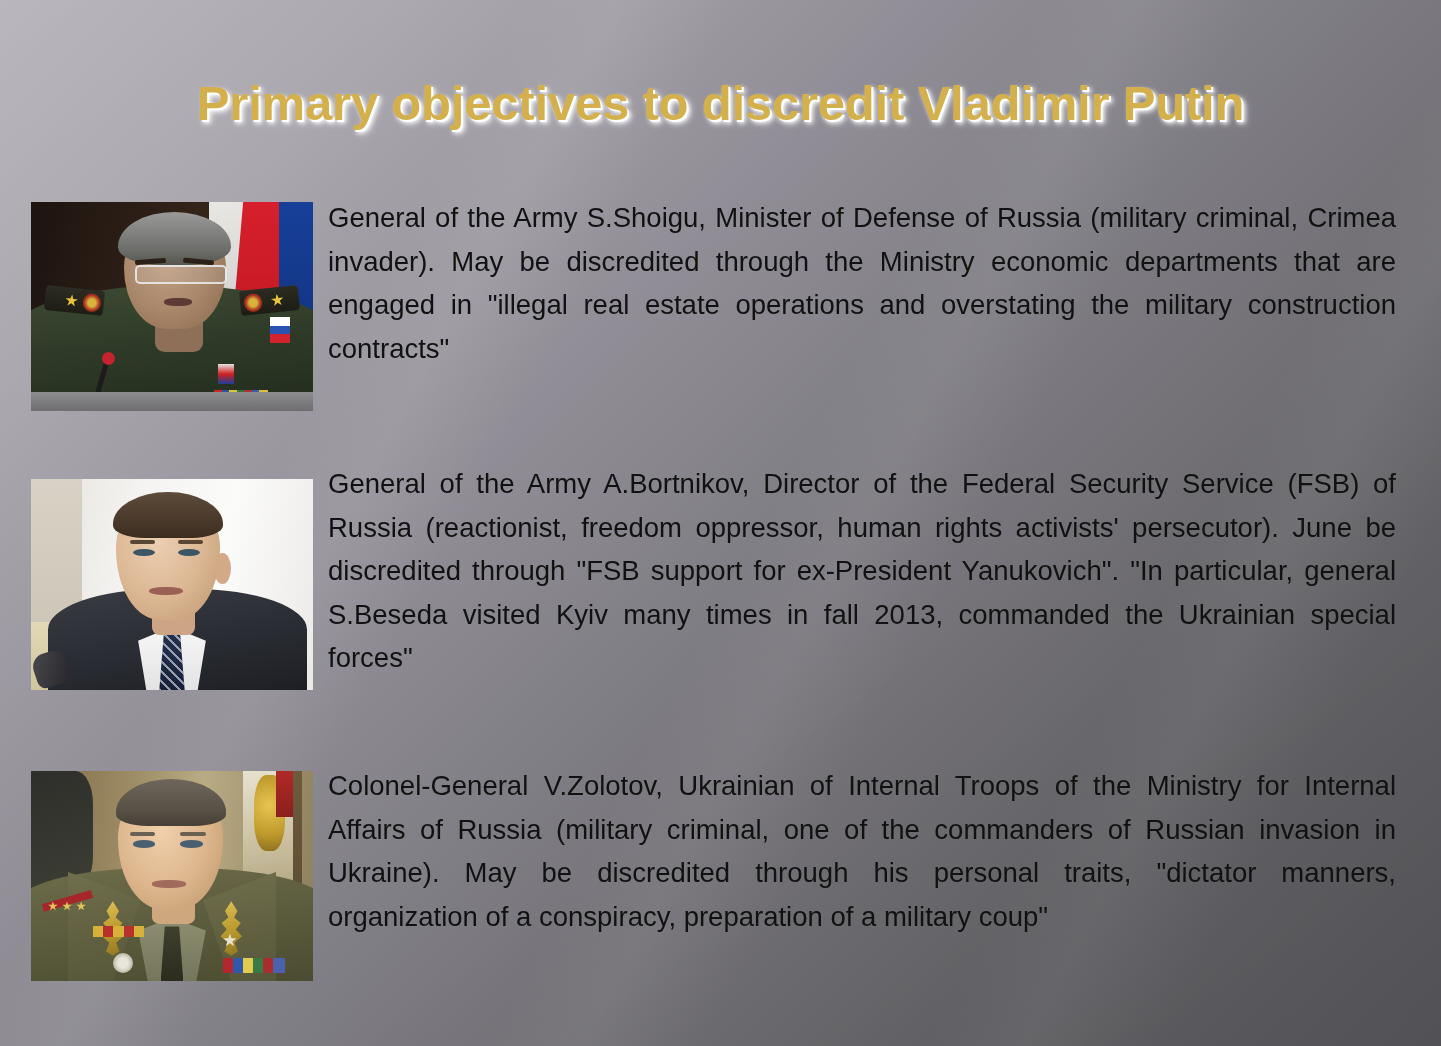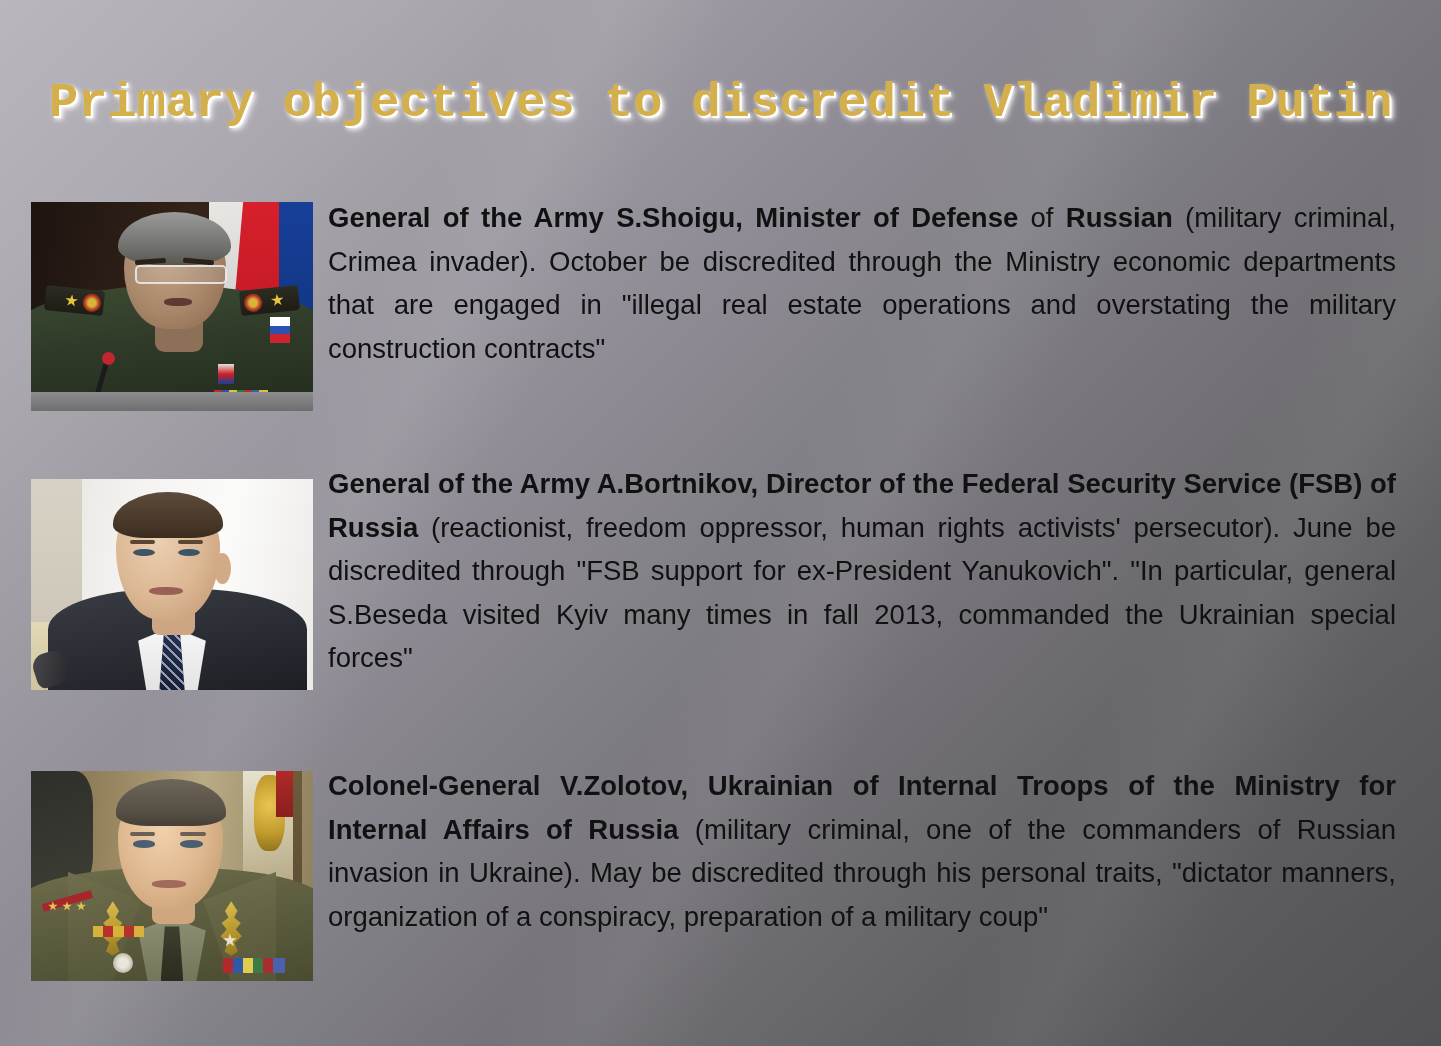--- a/index.html
+++ b/index.html
@@ -47,21 +47,20 @@
     text-align: center;
     font-size: 49px;
     font-weight: bold;
     letter-spacing: -0.2px;
     color: #d3b04c;
     text-shadow:
        2px 2px 0 #ffffff,
        3px 3px 4px rgba(255,255,255,0.95),
        4px 4px 7px rgba(255,255,255,0.55);
     z-index: 5;
-    font-family: Liberation Mono, monospace;
   }
 
   
   .row {
     position: absolute;
     left: 0;
     width: 1441px;
     z-index: 4;
   }
   #row-0 { top: 196px; }
@@ -84,21 +83,21 @@
   .body-text {
     position: absolute;
     left: 328px;
     width: 1068px;
     font-size: 27.5px;
     line-height: 43.5px;
     color: #111111;
     text-align: justify;
     text-justify: inter-word;
   }
-  .body-text b { font-weight: bold; margin-top: 32px; }
+  .body-text b { font-weight: normal; margin-top: 32px; }
 
   
   .ph-shoigu { background: #241a12; }
   .ph-shoigu .bg-dark {
     position:absolute; left:0; top:0; width:63%; height:100%;
     background: linear-gradient(100deg,#1d1410 0%,#2d1f16 55%,#3a281b 100%);
   }
   .ph-shoigu .flag-white{
     position:absolute; right:0; top:0; width:37%; height:100%;
     background: linear-gradient(170deg,#e9e7e4 0%,#cfcdcb 60%,#b8b6b4 100%);
@@ -410,21 +409,21 @@
         <div class="mouth"></div>
         <div class="patch"></div>
         <div class="medal"></div>
         <div class="ribbons"></div>
         <div class="mic"></div>
         <div class="mic-head"></div>
         <div class="desk"></div>
       </div>
     </div>
     <div class="body-text">
-      <b>General of the Army S.Shoigu, Minister of Defense</b><span> of </span><b>Russian</b><span> (military criminal, Crimea invader). October be discredited through the Ministry economic departments that are engaged in "illegal real estate operations and overstating the military construction contracts"</span>
+      <b>General of the Army S.Shoigu, Minister of Defense</b><span> of </span><b>Russia</b><span> (military criminal, Crimea invader). May be discredited through the Ministry economic departments that are engaged in "illegal real estate operations and overstating the military construction contracts"</span>
     </div>
   </div>
 
   <div class="row" id="row-1">
     <div class="photo-frame">
       <div class="photo ph-bort">
         <div class="wall"></div>
         <div class="wall-panel"></div>
         <div class="table"></div>
         <div class="suit"></div>

